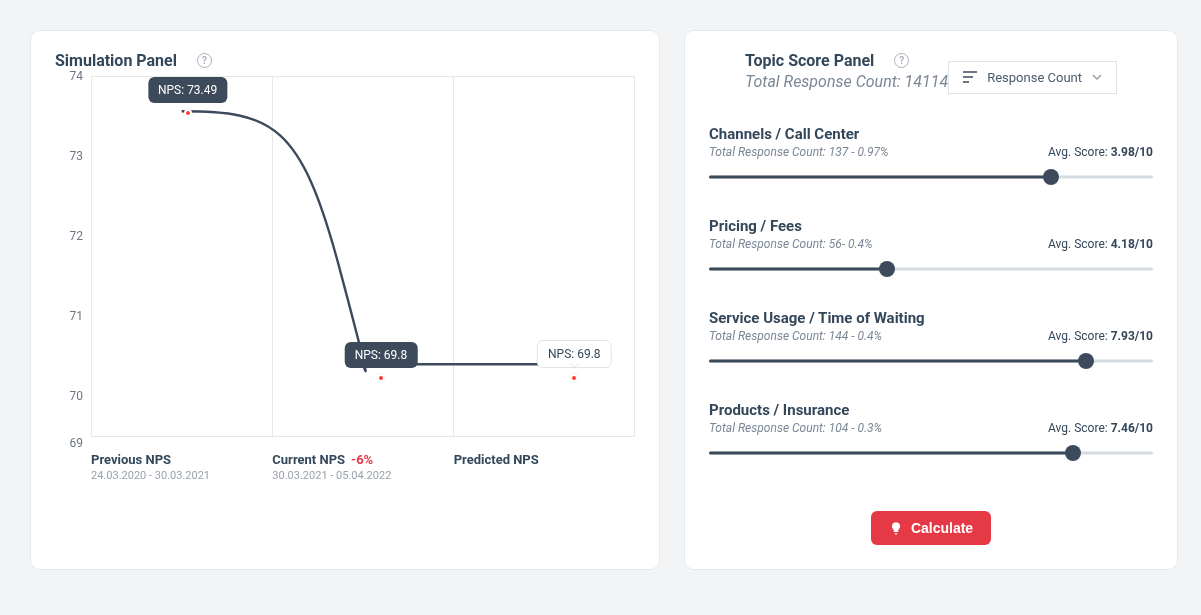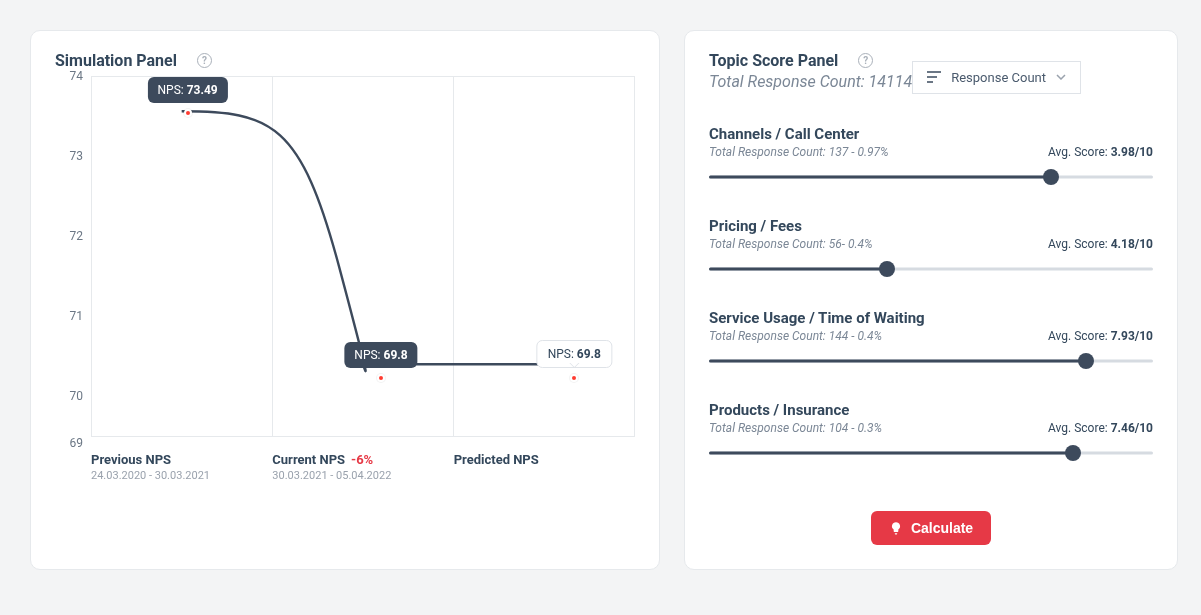--- a/index.html
+++ b/index.html
@@ -28,21 +28,21 @@
   .topic-panel {
     flex: 0 0 494px;
     height: 540px;
     display: flex;
     flex-direction: column;
     position: relative;
   }
   .panel-header {
     display: flex;
     align-items: center;
-    justify-content: flex-start;
+    justify-content: center;
     margin-bottom: 2px;
   }
   .panel-title {
     font-size: 16px;
     font-weight: 700;
     color: #33475b;
     display: inline-flex;
     align-items: center;
     gap: 20px;
   }
@@ -136,21 +136,21 @@
     position: absolute;
     transform: translate(-50%, -100%);
     padding: 6px 10px;
     border-radius: 6px;
     font-size: 12px;
     white-space: nowrap;
     margin-top: -10px;
   }
   .tip.dark { background: #3d4a5c; color: #fff; }
   .tip.light { background: #fff; color: #33475b; border:1px solid #dfe3e8;}
-  .tip b { font-weight: 700; }
+  .tip b { font-weight: 400; }
   .tip::after {
     content:"";
     position:absolute;
     left:50%; bottom:-5px;
     transform:translateX(-50%);
     border:5px solid transparent;
     border-top-color: inherit;
   }
   .tip.dark::after { border-top-color:#3d4a5c; }
   .tip.light::after { border-top-color:#fff; filter: drop-shadow(0 1px 0 #dfe3e8);}

